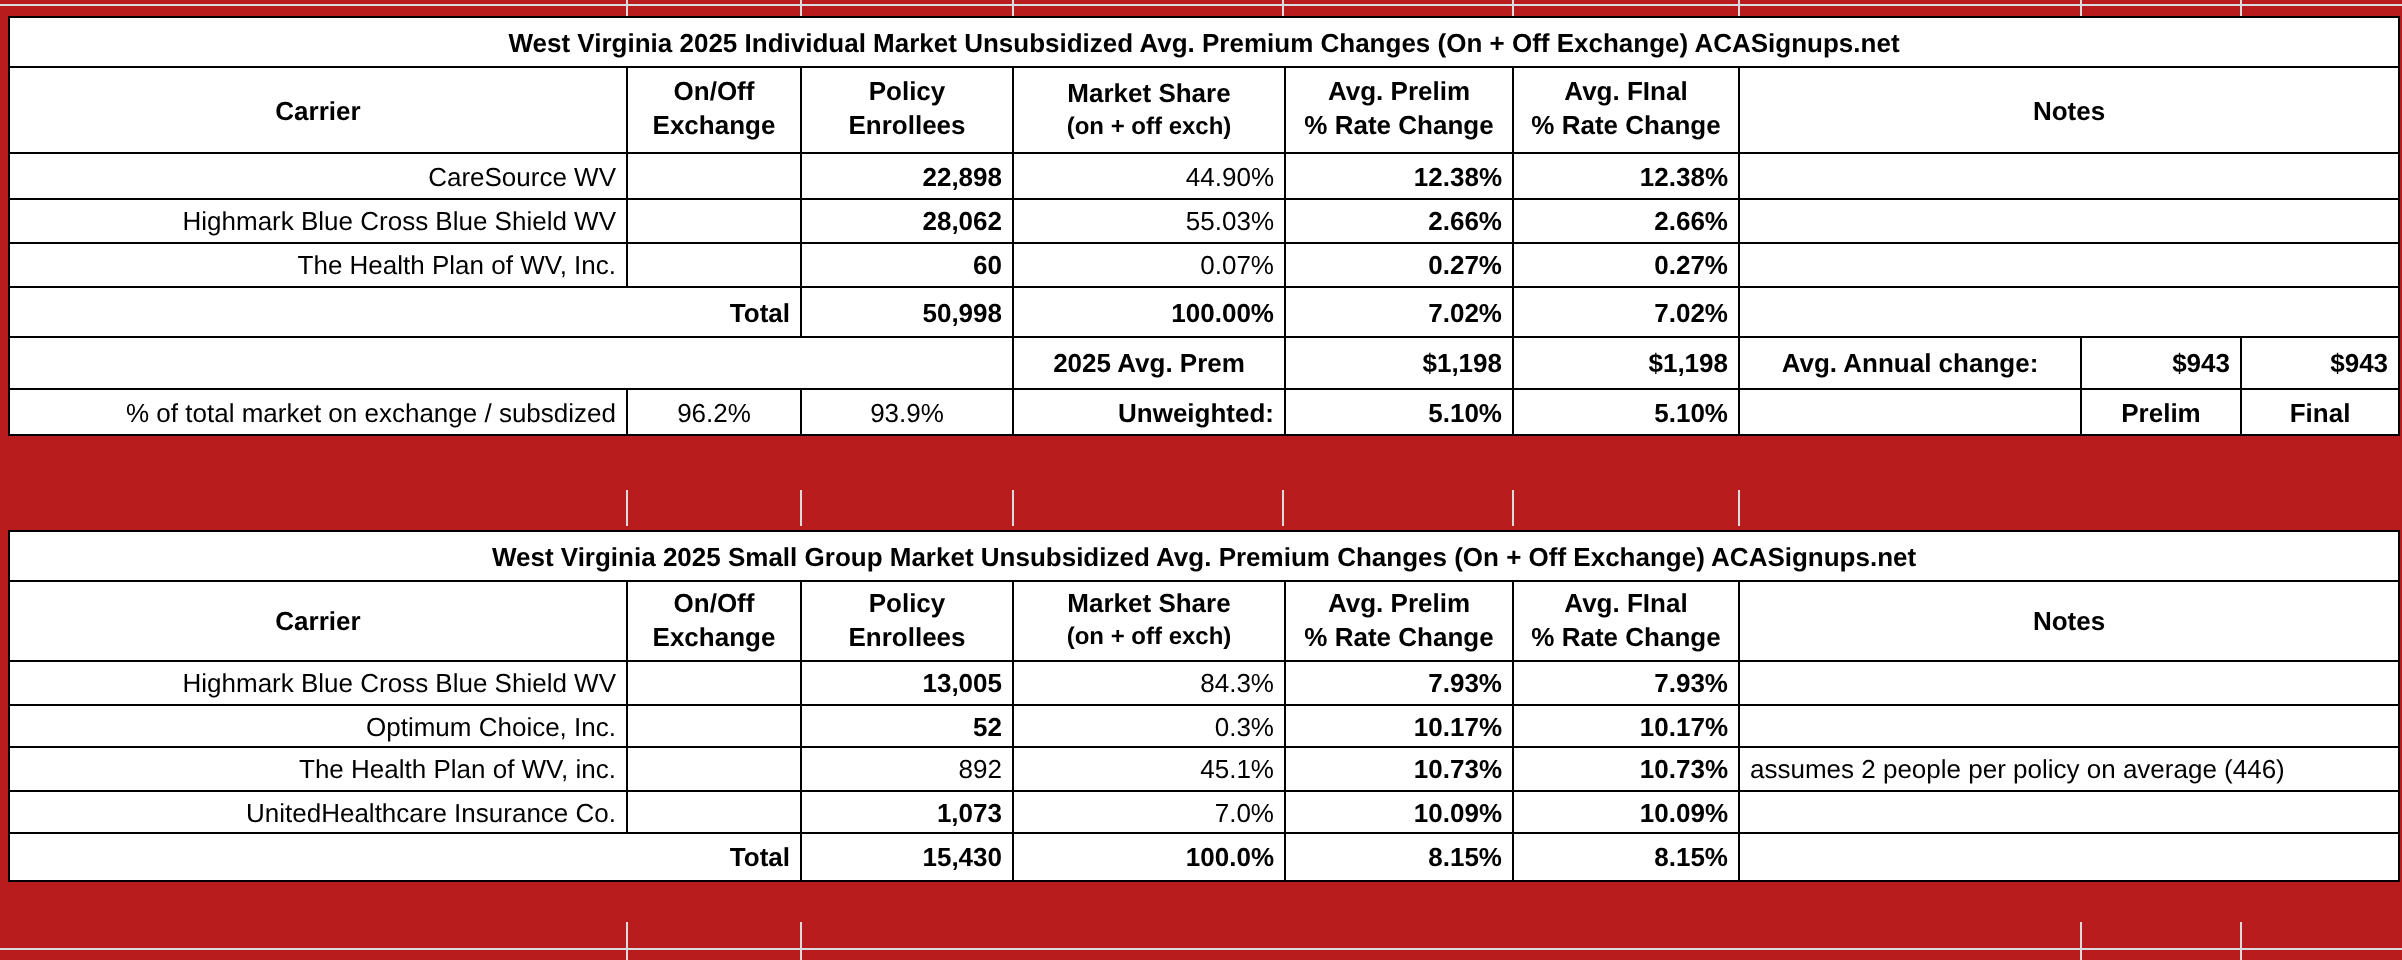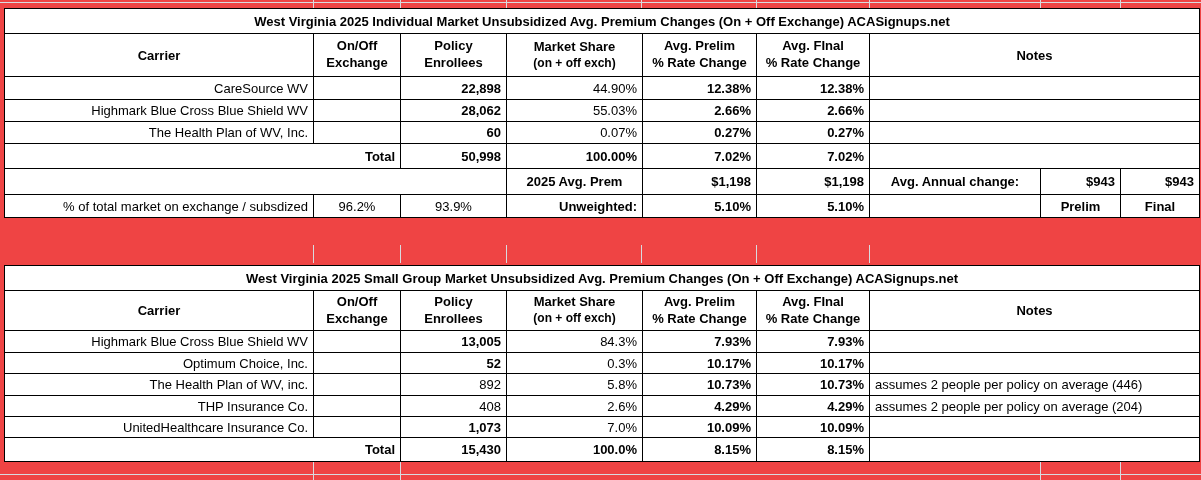--- a/index.html
+++ b/index.html
@@ -1,17 +1,17 @@
 <!DOCTYPE html>
 <html><head>
 <meta charset="utf-8">
 <style>
   html,body{margin:0;padding:0;}
   body{font-family:"Liberation Sans", sans-serif; background:#fff;}
-  .screen{position:relative;width:1201px;height:480px;background:#ef4444;overflow:hidden;}
+  .screen{position:relative;width:1201px;height:480px;background:#b91c1c;overflow:hidden;}
   table.t{position:absolute;border-collapse:collapse;table-layout:fixed;}
   table.t td{border:1px solid #000;background:#fff;padding:0 5px;font-size:13px;color:#000;
              white-space:nowrap;overflow:hidden;vertical-align:middle;}
   .r{text-align:right}.c{text-align:center}.l{text-align:left}
   .b{font-weight:bold}.i{}
   .f12{font-size:12px}.f14{font-size:14px}.f15{font-size:15px}.f17{font-size:17px}
   .yel{background:#FBF3A2}.grn{background:#D6F3D4}.blu{background:#8AC7E9}
   .gry{background:#D9D9D9}.org{background:#FBB82E}
   .nb{border:none;background:transparent;}
   .bl2{border-left:2px solid #000}.br2{border-right:2px solid #000}
@@ -198,33 +198,24 @@
       <td class="r b">52</td>
       <td class="r">0.3%</td>
       <td class="r b yel">10.17%</td>
       <td class="r b grn">10.17%</td>
       <td class="l i f12 note-cell br2"></td>
     </tr>
     <tr style="height:22px">
       <td class="r bl2">The Health Plan of WV, inc.</td>
       <td></td>
       <td class="r i">892</td>
-      <td class="r">5.8%</td>
+      <td class="r">45.1%</td>
       <td class="r b yel">10.73%</td>
       <td class="r b grn">10.73%</td>
       <td class="l i f12 note-cell br2">assumes 2 people per policy on average (446)</td>
-    </tr>
-    <tr style="height:21px">
-      <td class="r bl2">THP Insurance Co.</td>
-      <td></td>
-      <td class="r i">408</td>
-      <td class="r">2.6%</td>
-      <td class="r b yel">4.29%</td>
-      <td class="r b grn">4.29%</td>
-      <td class="l i f12 note-cell br2">assumes 2 people per policy on average (204)</td>
     </tr>
     <tr style="height:21px">
       <td class="r bl2">UnitedHealthcare Insurance Co.</td>
       <td></td>
       <td class="r b">1,073</td>
       <td class="r">7.0%</td>
       <td class="r b yel">10.09%</td>
       <td class="r b grn">10.09%</td>
       <td class="l i f12 note-cell br2"></td>
     </tr>

